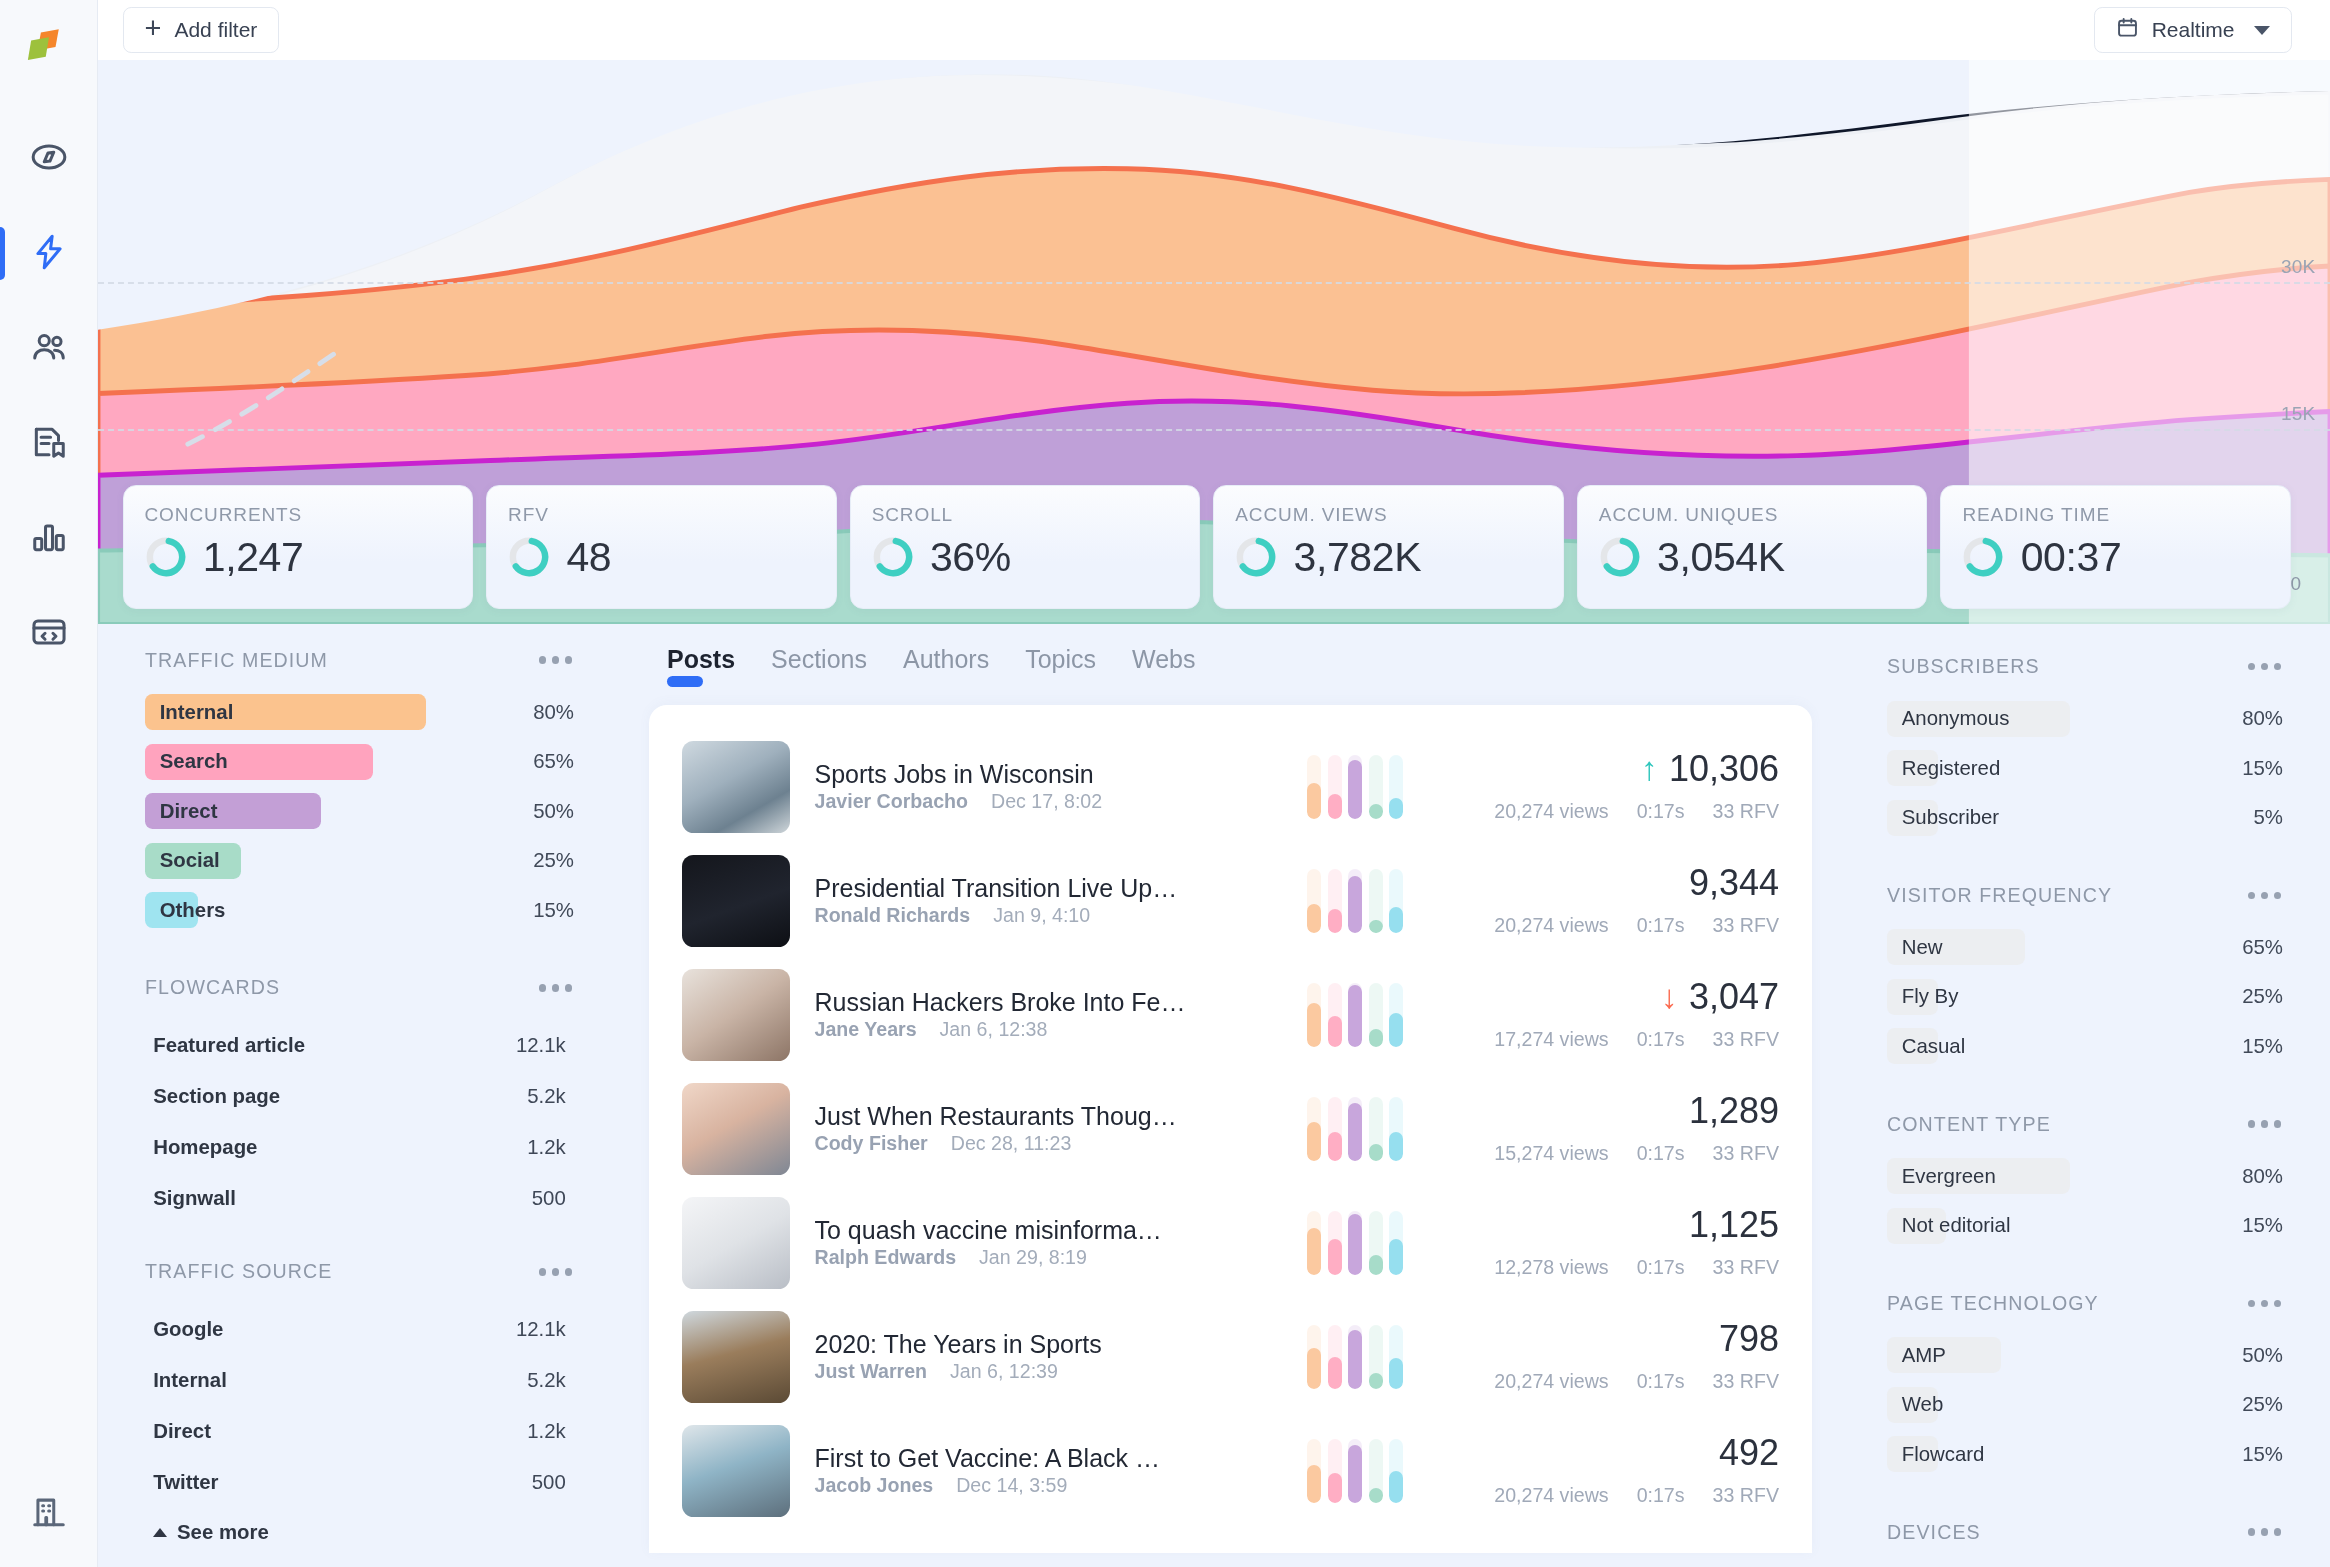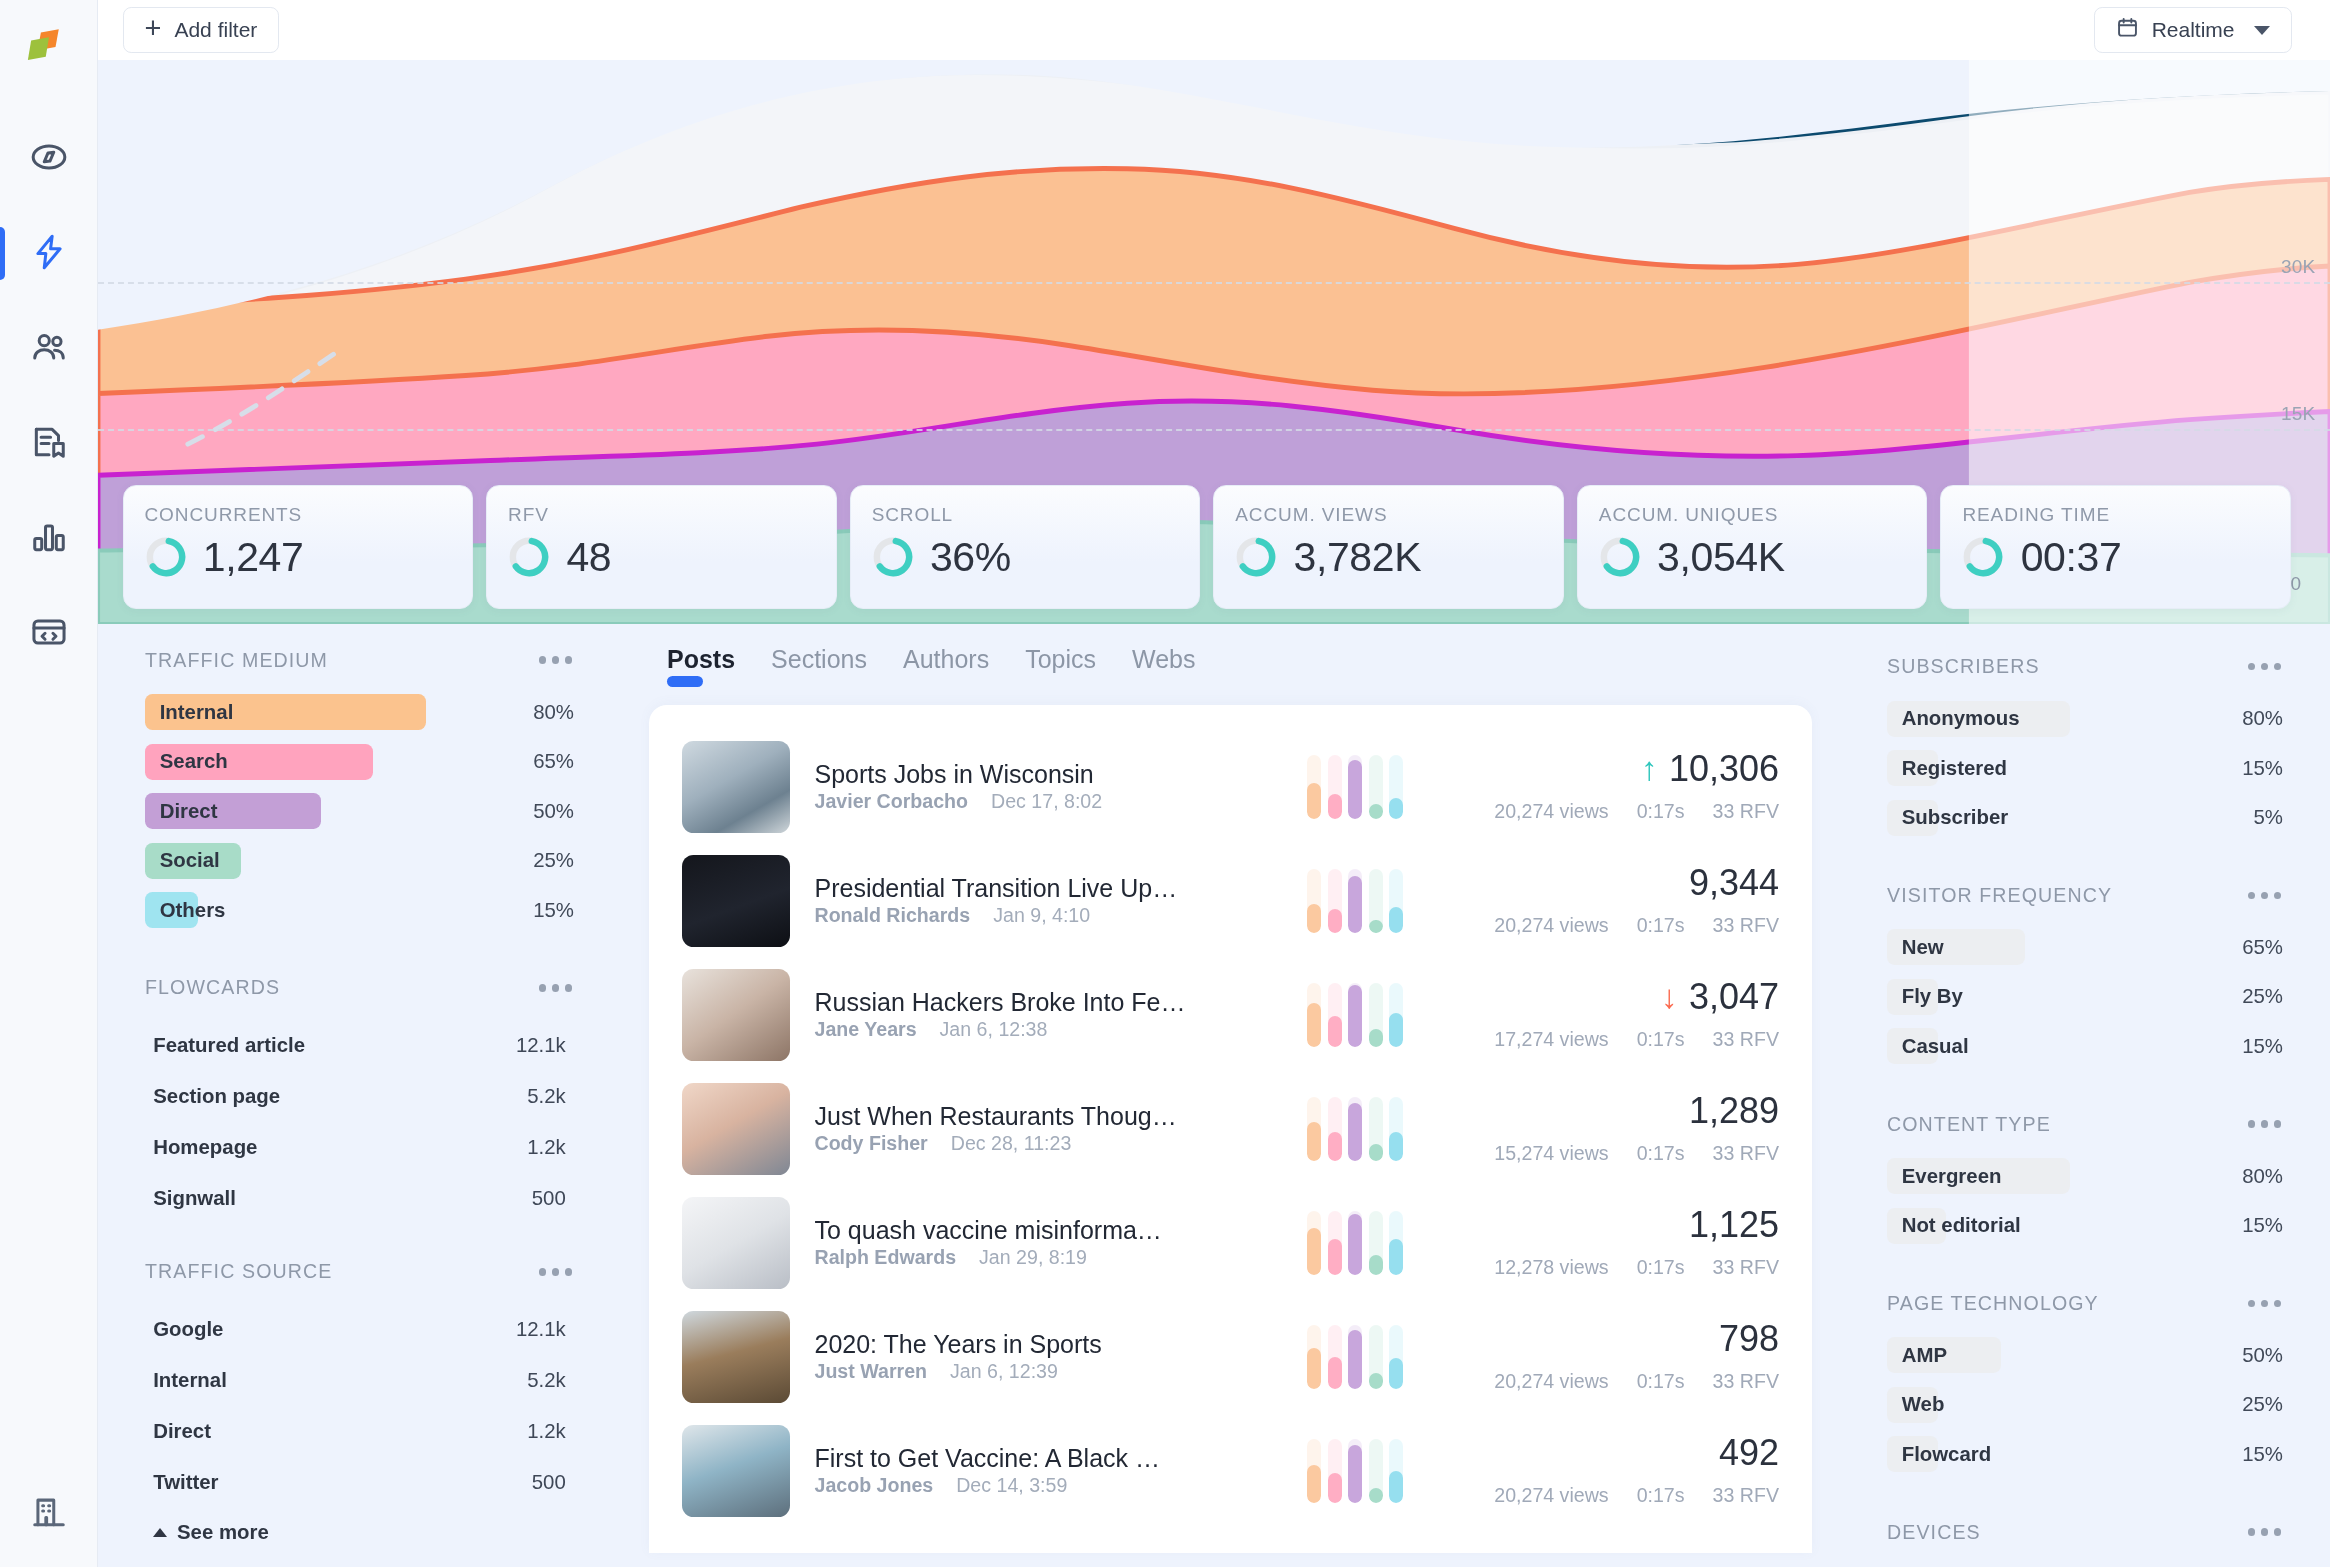--- a/index.html
+++ b/index.html
@@ -50,21 +50,21 @@
     background: #fff; font-size: 21px; color: #384152; font-weight: 500; cursor: pointer;
     white-space: nowrap;
   }
   .btn .plus { font-size: 29px; font-weight: 300; line-height: 1; color:#3d4758; margin-top:-2.5px; }
   .btn svg { width: 23px; height: 23px; stroke: #4a5568; fill: none; stroke-width: 2; stroke-linecap:round; stroke-linejoin:round;}
   .caret { width:0;height:0;border-left:8.2px solid transparent;border-right:8.2px solid transparent;border-top:9.8px solid #4a5568; margin-left:6.5px;}
 
   
   .chartband {
     position: relative; height: 564px; flex: 0 0 564px;
-    background: #0c4a6e; overflow: hidden;
+    background: #0f172a; overflow: hidden;
   }
   .chartband svg.area { position:absolute; left:0; top:0; width:100%; height:100%; display:block; }
   .gridline {
     position:absolute; left:0; right:0; height:0;
     border-top: 2.5px dashed #d4dbe6; opacity:.85;
   }
   .ylab { position:absolute; right:14.7px; font-size:19px; color:#9aa4b4; letter-spacing:0.2px; }
   .xlab { position:absolute; bottom:29px; font-size:19px; color:#8d97a8; }
 
   
@@ -147,21 +147,21 @@
   .pright { flex: 0 0 327px; text-align:right; }
   .pbig { font-size: 36px; color:#2b313d; line-height:1; display:flex; align-items:center; justify-content:flex-end; gap:11.4px;}
   .arrow { font-size: 33px; line-height:1; }
   .arrow.up { color:#2ec6bc; }
   .arrow.down { color:#fb6a4f; }
   .psub { margin-top: 13px; display:flex; justify-content:flex-end; gap: 28px; font-size:19.6px; color:#a0a9b8; }
 
   
   .nrow { display:flex; align-items:center; height:39px; margin-bottom: 10.6px; }
   .nbar { height:36px; border-radius:7.4px; background:#eceef1; display:flex; align-items:center; padding-left:14.7px; min-width:51px;}
-  .nbar span { font-size:20.4px; font-weight:700; color:#2f3643; white-space:nowrap;}
+  .nbar span { font-size:20.4px; font-weight:400; color:#2f3643; white-space:nowrap;}
   .nval { margin-left:auto; font-size:20.4px; color:#404958; padding-left:14.7px;}
 </style>
 </head>
 <body>
 
 <div class="app">
 
   <nav class="rail">
     <div class="rail-logo">
       <svg viewBox="0 0 64 64">

